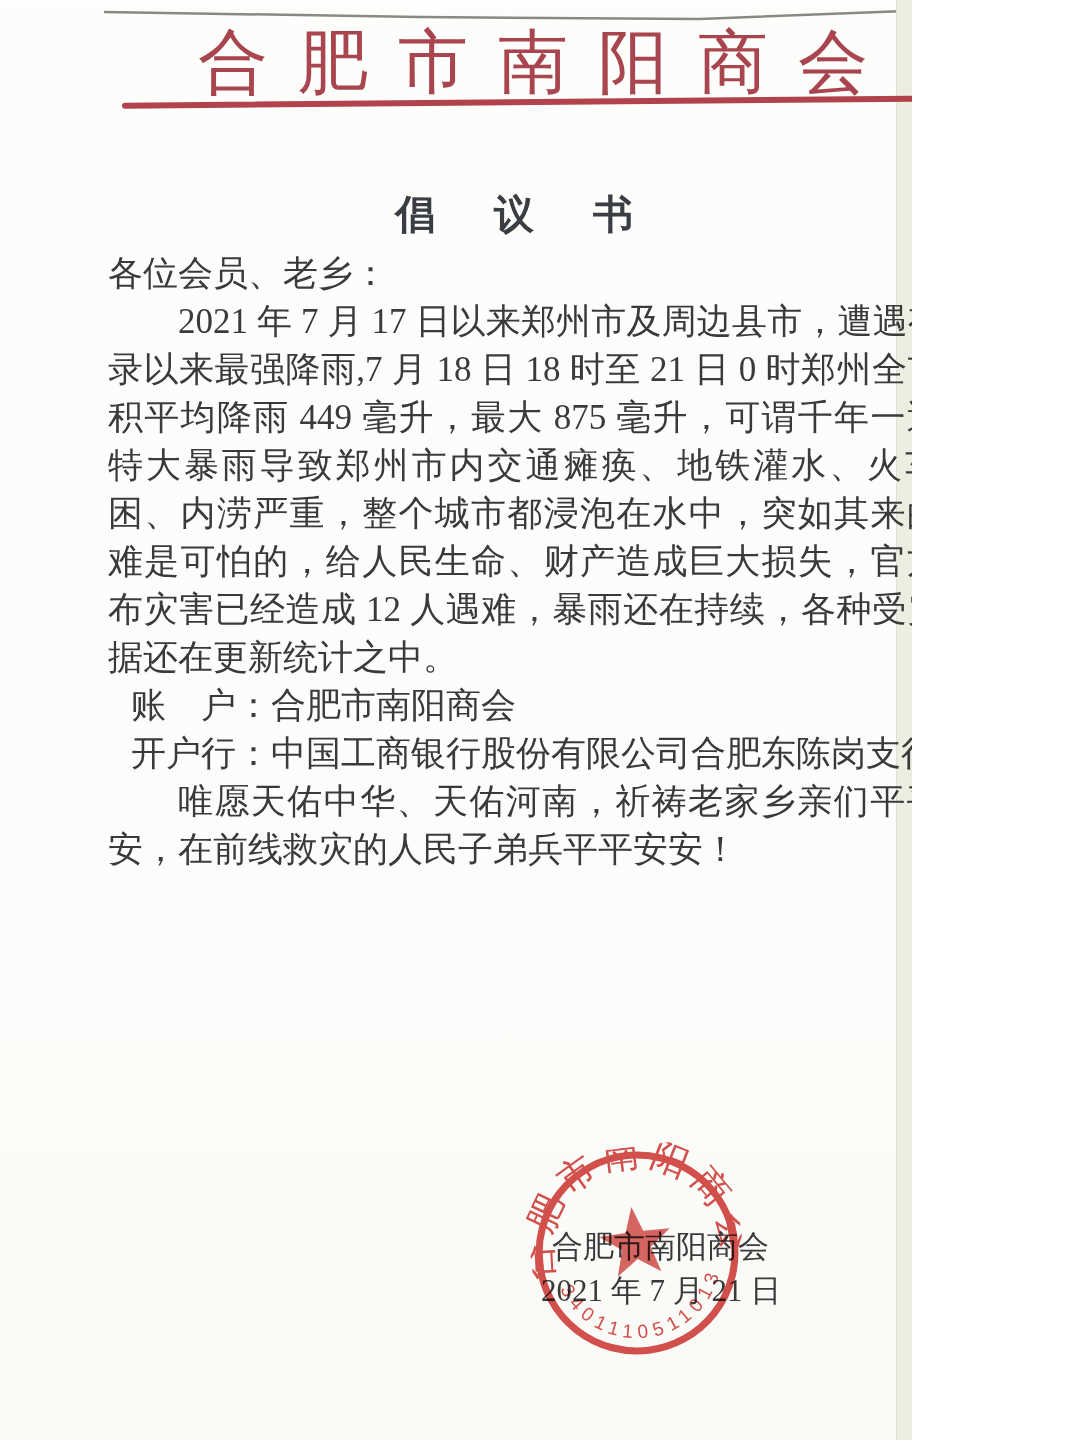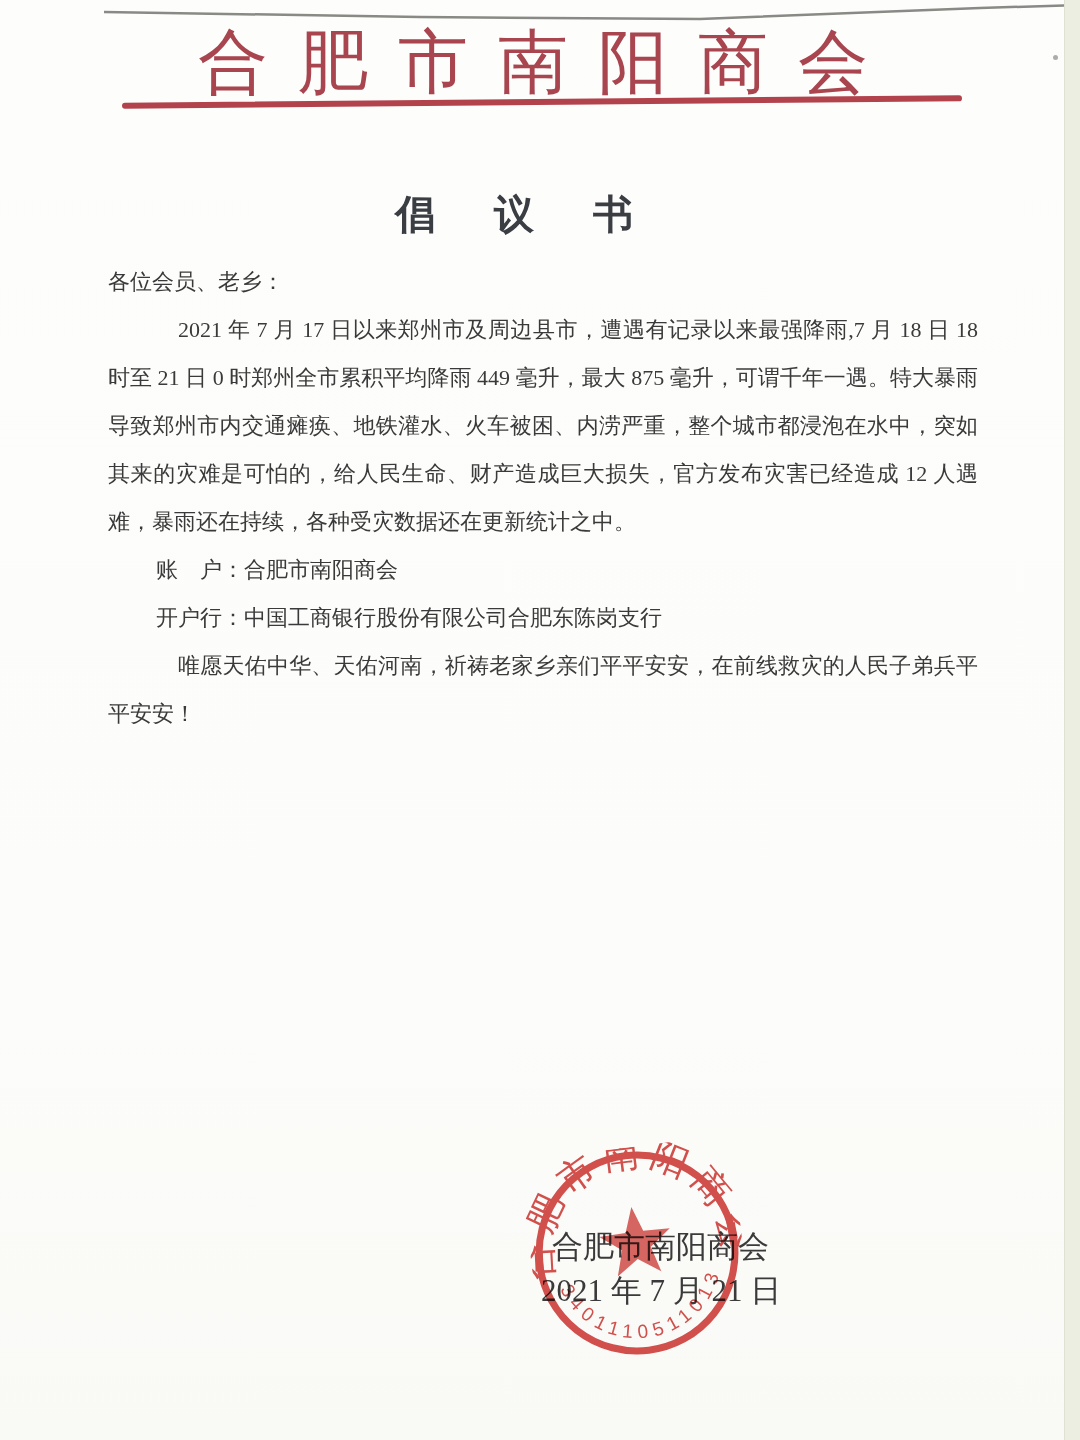--- a/index.html
+++ b/index.html
@@ -8,21 +8,21 @@
     --seal_red:#d2423f;
     --ink:#3a3a3a;
     --title_ink:#3a3d42;
     --paper:#fcfcfa;
     --edge_band:#edeee2;
   }
   *{margin:0;padding:0;box-sizing:border-box;}
   html,body{background:#ffffff;}
   .page{
     position:relative;
-    width:1080px;height:1440px;
+    width:912px;height:1440px;
     background:var(--paper);
     background-image:linear-gradient(180deg,#fdfdfc 0%,#fcfcfa 70%,#f9f9f6 100%);
     overflow:hidden;
     font-family:"Liberation Serif","DejaVu Serif",serif;
   }
   
   .top-edge{position:absolute;left:0;top:0;width:1080px;height:30px;}
   .right-band{
     position:absolute;right:0;top:0;width:16px;height:1440px;
     background:var(--edge_band);
@@ -47,28 +47,28 @@
   .doc-title{
     position:absolute;left:0;top:192px;width:1052px;
     text-align:center;
     font-family:"Liberation Sans","DejaVu Sans",sans-serif;
     font-size:40px;line-height:44px;font-weight:bold;
     letter-spacing:24px;
     color:var(--title_ink);
   }
   
   .body{
-    position:absolute;left:108px;top:258px;width:870px;
-    font-size:22px;line-height:48px;
+    position:absolute;left:108px;top:250px;width:870px;
+    font-size:35px;line-height:48px;
     color:var(--ink);
     text-align:justify;
     text-justify:inter-ideograph;
   }
   .body p.para{text-indent:70px;}
-  .acct-line{margin-left:48px;}
+  .acct-line{margin-left:23px;}
   .acct-line .val{margin-left:0;}
   
   .sig-org{
     position:absolute;left:552px;top:1226px;width:230px;
     font-size:31px;color:var(--ink);letter-spacing:0px;
   }
   .sig-date{
     position:absolute;left:541px;top:1270px;width:260px;
     font-size:31px;color:var(--ink);
   }

